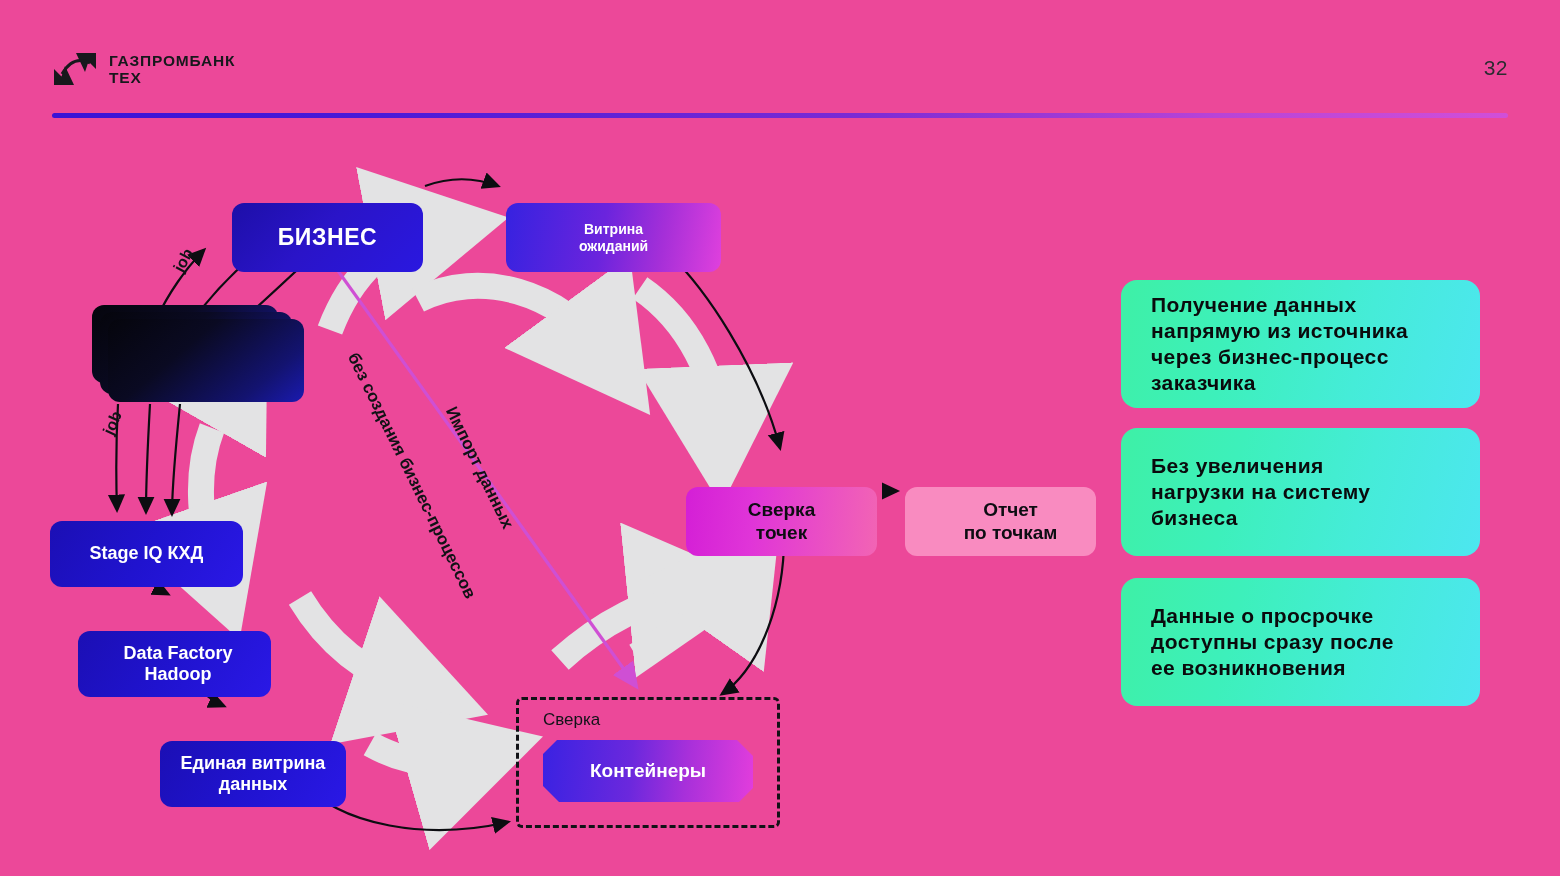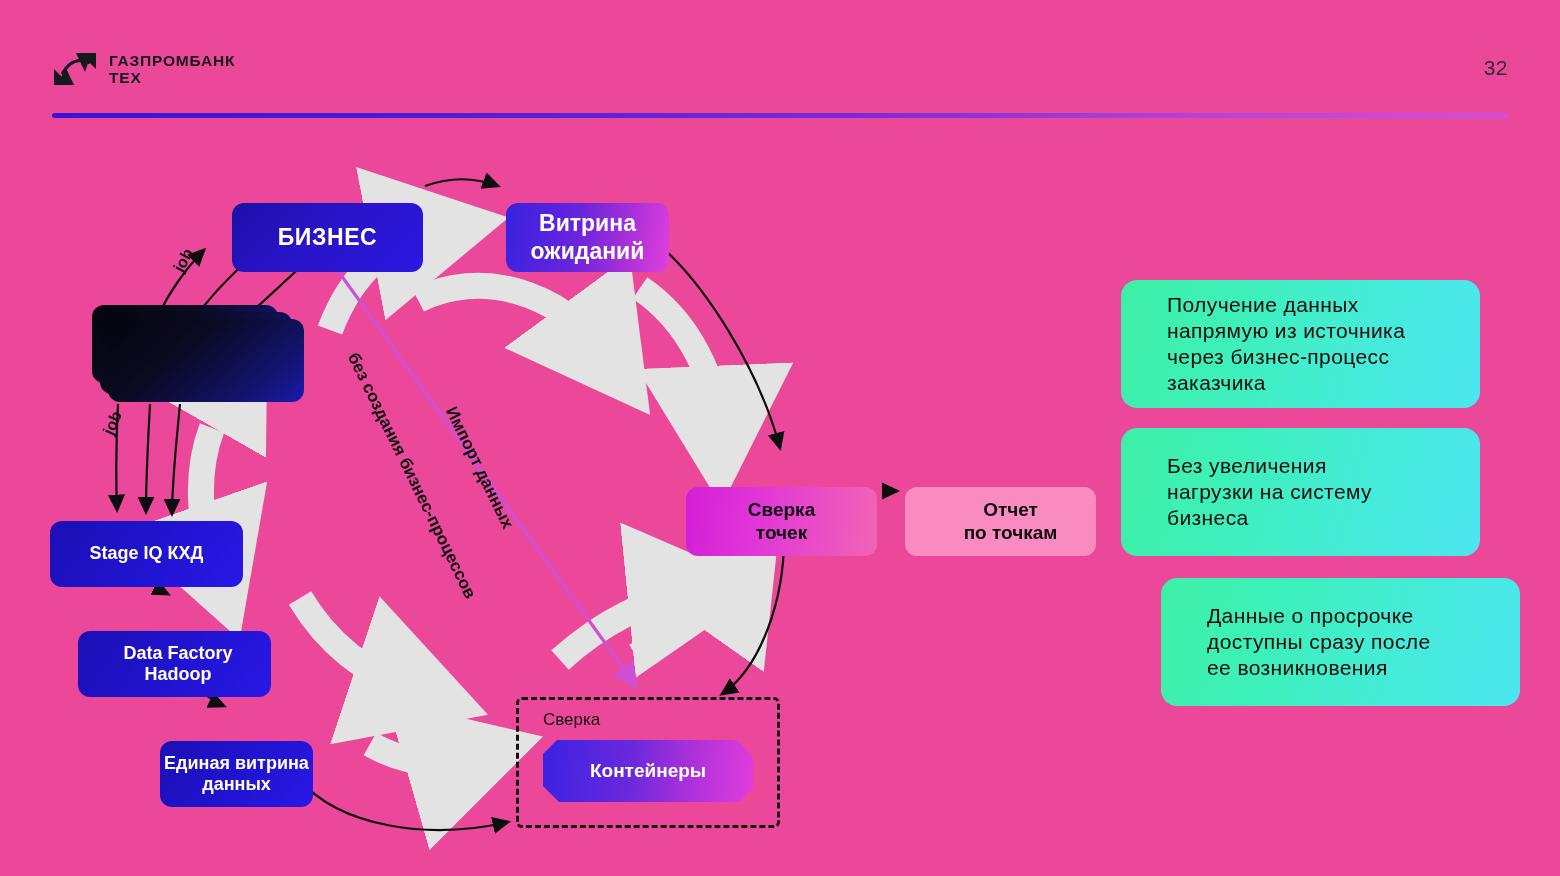--- a/index.html
+++ b/index.html
@@ -73,23 +73,23 @@
     margin-top: 31px;
   }
 
   #node-business {
     left: 232px; top: 172px; width: 191px; height: 69px;
     background: linear-gradient(135deg, #1d0fa8 0%, #2a14c8 45%, #2a18e0 100%);
     font-size: 23px;
     letter-spacing: 0.6px;
   }
   #node-showcase {
-    left: 506px; top: 172px; width: 163px; height: 69px;
+    left: 506px; top: 172px; width: 215px; height: 69px;
     background: linear-gradient(100deg, #3622e0 0%, #6b24dd 45%, #a52fd8 72%, #e040dd 100%);
-    font-size: 23px;
+    font-size: 14px;
   }
 
   
   #node-sources-wrap {
     position: absolute;
     left: 92px; top: 305px; width: 212px; height: 97px;
     z-index: 6;
   }
   #node-sources-wrap .layer {
     position: absolute;
@@ -111,21 +111,21 @@
     background: linear-gradient(125deg, #1b0fb4 0%, #2013cf 50%, #2a18e6 100%);
     font-size: 18px;
   }
   #node-datafactory {
     left: 78px; top: 600px; width: 193px; height: 66px;
     background: linear-gradient(125deg, #1b0fb4 0%, #2013cf 50%, #2a18e6 100%);
     font-size: 18px;
     padding-left: 7px;
   }
   #node-singlemart {
-    left: 160px; top: 710px; width: 153px; height: 66px;
+    left: 160px; top: 710px; width: 186px; height: 66px;
     background: linear-gradient(125deg, #1b0fb4 0%, #2013cf 50%, #2a18e6 100%);
     font-size: 18px;
   }
 
   #node-reconcile {
     left: 686px; top: 456px; width: 191px; height: 69px;
     background: linear-gradient(95deg, #d41fd6 0%, #e035d8 35%, #f264b4 100%);
     color: #0d0d12;
     font-size: 19px;
   }
@@ -195,35 +195,35 @@
   #svg-decor { position: absolute; left: 0; top: 0; width: 1560px; height: 876px; z-index: 1; }
   #svg-edges { position: absolute; left: 0; top: 0; width: 1560px; height: 876px; z-index: 4; pointer-events: none; }
 
   
   .benefit-card {
     position: absolute;
     left: 1121px;
     width: 359px;
     border-radius: 16px;
     box-sizing: border-box;
-    padding: 26px 46px;
+    padding: 26px 30px;
     display: flex;
     align-items: center;
     background: linear-gradient(105deg, #3ef0a6 0%, #3df0bb 32%, #45ecd8 66%, #4de6f0 100%);
     color: #0a0b0d;
-    font-weight: 400;
+    font-weight: 700;
     font-size: 21px;
     line-height: 1.25;
     letter-spacing: 0.4px;
     z-index: 6;
     white-space: pre-line;
   }
   #benefit-card-0 { top: 280px; height: 128px; }
   #benefit-card-1 { top: 428px; height: 128px; }
-  #benefit-card-2 { top: 578px; height: 128px; margin-left: 40px; }
+  #benefit-card-2 { top: 578px; height: 128px; }
 </style>
 </head>
 <body>
 
 <div id="slide">
 
   <div id="header-logo">
     <svg class="mark" viewBox="0 0 46 34">
       <path d="M24 1 L44 1 L44 17 L36.5 9.5 L33 20 L24 1 Z" fill="#17181c"></path>
       <path d="M2 33 L2 17 L9.5 24.5 L13 14 L22 33 L2 33 Z" fill="#17181c"></path>

